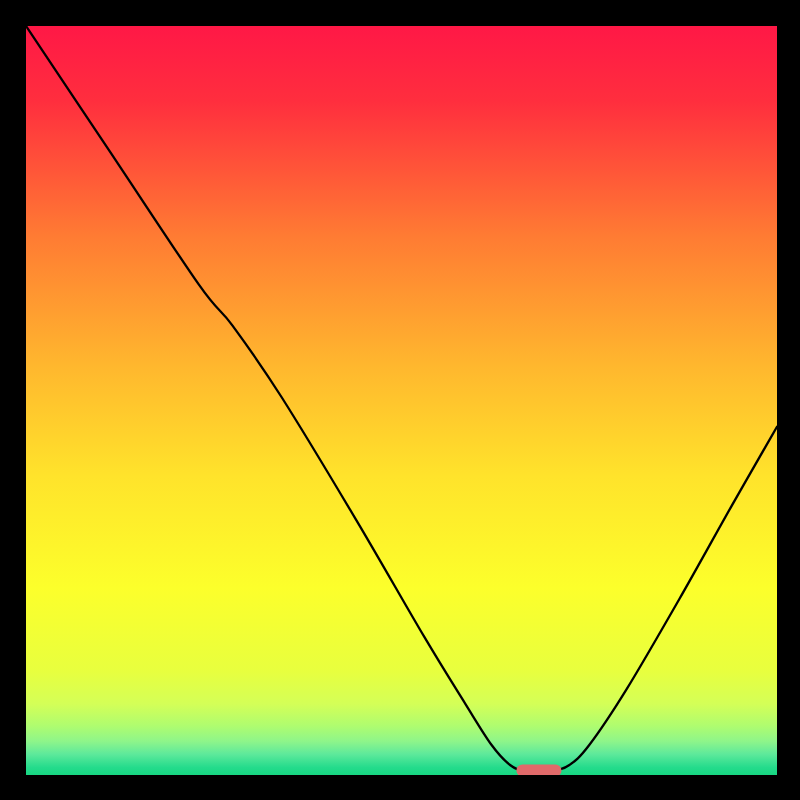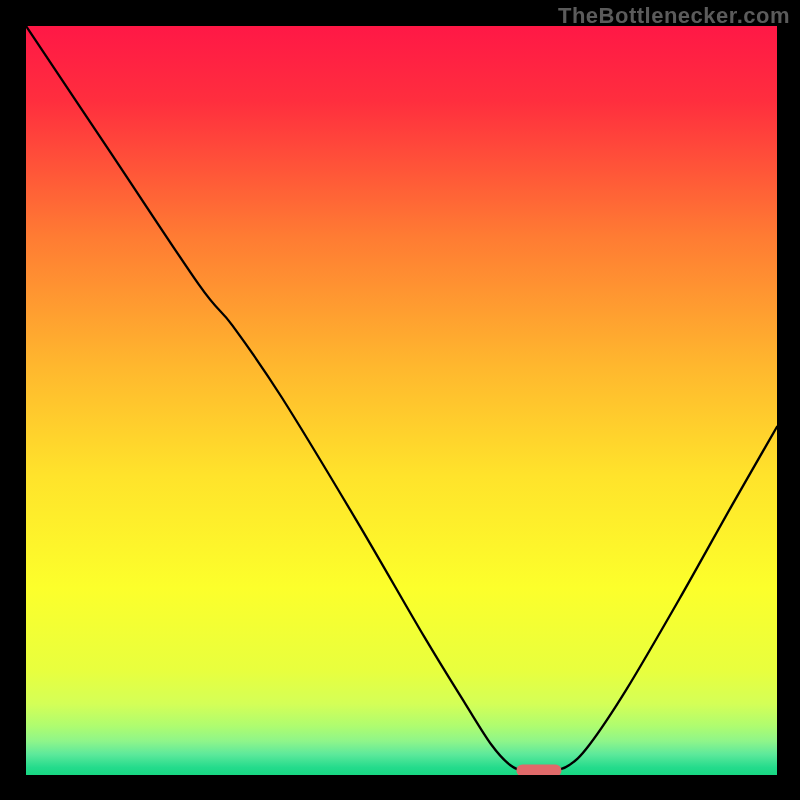--- a/index.html
+++ b/index.html
@@ -28,21 +28,20 @@
   }
   svg.plot {
     position: absolute;
     display: block;
   }
 </style>
 </head>
 <body>
 
 <div class="stage">
-  <div class="watermark">TheBottlenecker.com</div>
 
   <svg class="plot" viewBox="0 0 100 100" preserveAspectRatio="none" style="left: 26px; top: 26px; width: 751px; height: 749px;">
     <defs>
       <linearGradient id="bg-grad" x1="0" y1="0" x2="0" y2="1">
           <stop offset="0.00%" stop-color="#ff1846"></stop>
           <stop offset="10.00%" stop-color="#ff2e3e"></stop>
           <stop offset="28.00%" stop-color="#ff7b33"></stop>
           <stop offset="45.00%" stop-color="#ffb62e"></stop>
           <stop offset="60.00%" stop-color="#ffe32b"></stop>
           <stop offset="75.00%" stop-color="#fcff2b"></stop>

